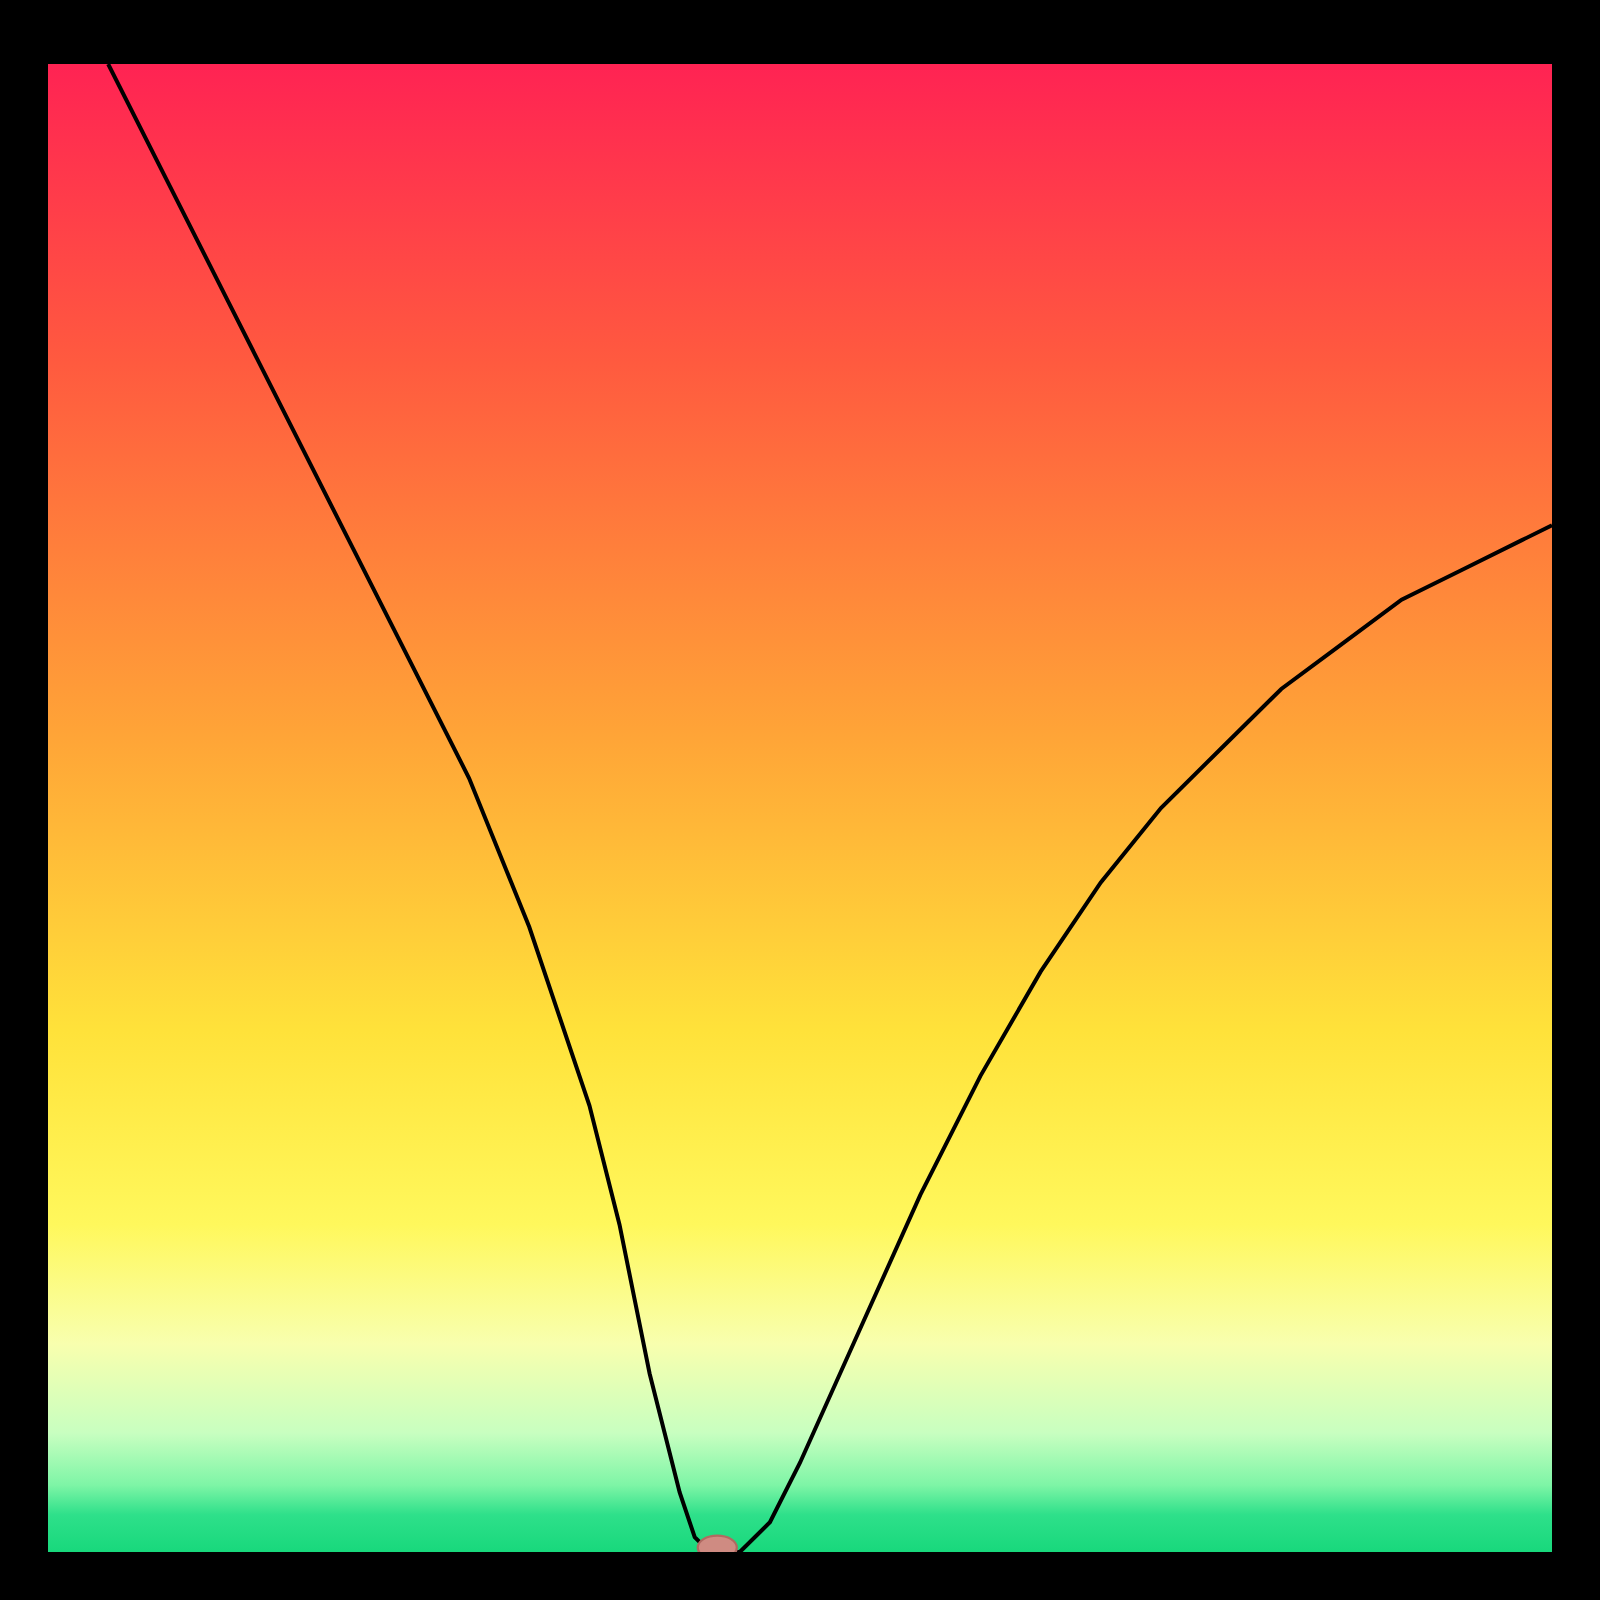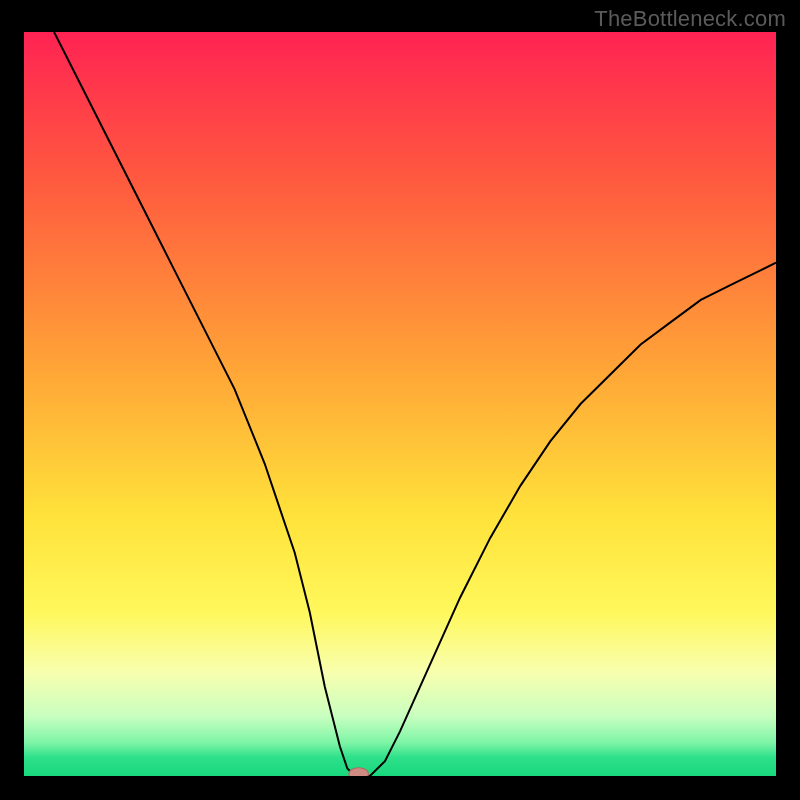--- a/index.html
+++ b/index.html
@@ -35,21 +35,20 @@
     width: 752px;
     height: 744px;
     z-index: 1;
   }
   svg { display: block; }
 </style>
 </head>
 <body>
 
 <div class="stage">
-  <div class="watermark">TheBottleneck.com</div>
 
   <div class="plot">
     <svg id="plot-svg" viewBox="0 0 100 100" preserveAspectRatio="none" width="752" height="744">
       <defs>
         <linearGradient id="heat" x1="0" y1="0" x2="0" y2="1">
             <stop offset="0.0%" stop-color="#ff2353"></stop>
             <stop offset="20.0%" stop-color="#ff5a3f"></stop>
             <stop offset="45.0%" stop-color="#ffa437"></stop>
             <stop offset="65.0%" stop-color="#ffe23a"></stop>
             <stop offset="78.0%" stop-color="#fff85c"></stop>

